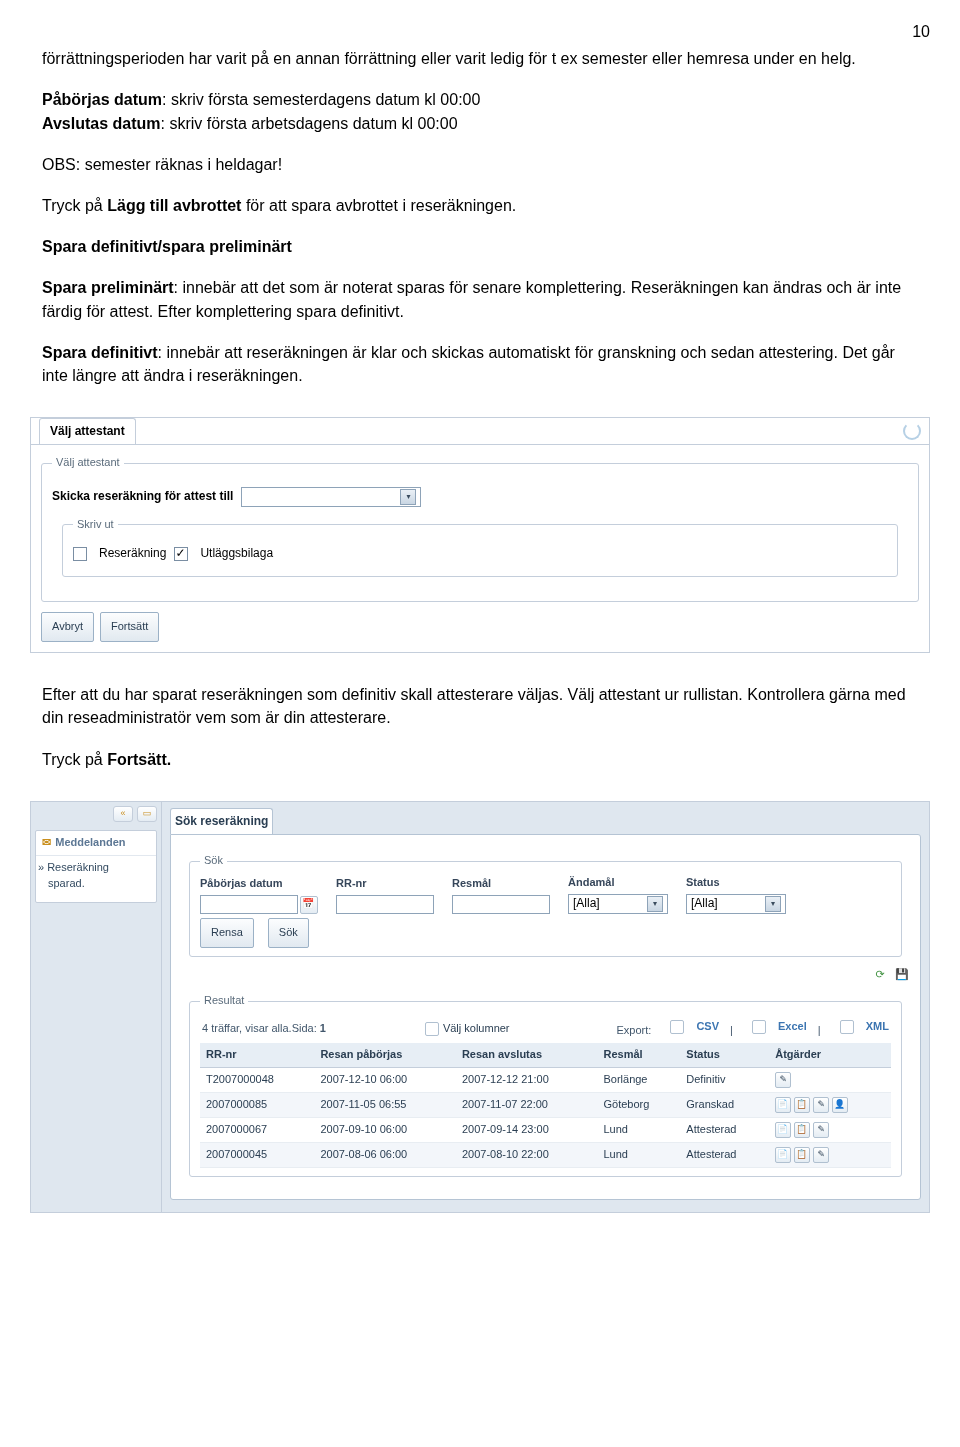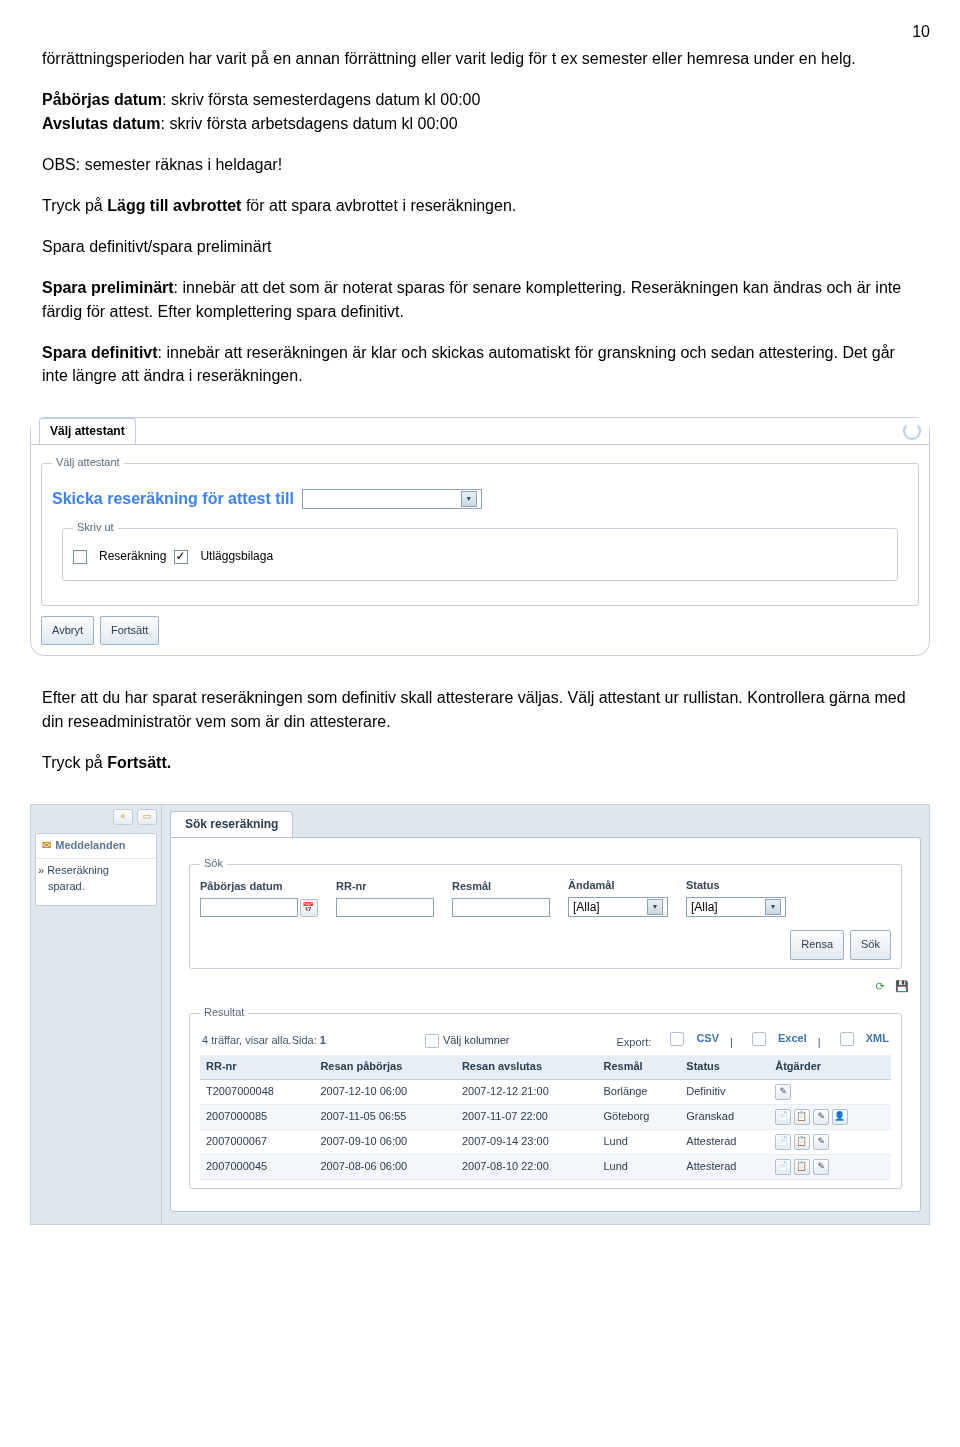--- a/index.html
+++ b/index.html
@@ -1,47 +1,47 @@
 <!DOCTYPE html>
 <html><head>
 <meta charset="utf-8">
 <style>
   body{margin:0;font-family:Verdana,Arial,sans-serif;font-size:16px;line-height:1.45;color:#000;background:#fff}
   .page{width:900px;margin:0 auto;padding:20px 30px 40px}
   .pagenum{text-align:right;font-size:16px;margin-bottom:4px}
   .para{margin:0 12px 18px}
-  .bold{font-weight:normal}
+  .bold{font-weight:bold}
   .bold-inline{font-weight:bold}
-  .panel{border:1px solid #c4cedb;border-radius:14px;background:#fff;margin:30px 0;padding:0}
+  .panel{border:1px solid #c4cedb;border-radius:0;background:#fff;margin:30px 0;padding:0}
   .tab{display:inline-block;background:#fff;border:1px solid #c4cedb;border-bottom:none;border-radius:3px 3px 0 0;padding:4px 10px;font-size:12px;font-weight:bold;margin-left:8px;margin-top:-1px;position:relative;top:1px}
   .tab-row{border-bottom:1px solid #c4cedb;background:#fff;display:flex;align-items:flex-start;justify-content:space-between}
   .spinner{width:14px;height:14px;border:2px solid #b6d0e5;border-top-color:#fff;border-radius:50%;margin:4px 8px}
   .fieldset{border:1px solid #c4cedb;border-radius:3px;margin:10px;padding:10px 10px 14px}
   .fs-sm{padding:6px 10px 8px}
   .legend{font-size:11px;color:#5a6b7b;padding:0 4px}
   .row{display:flex;align-items:center;gap:8px;margin:6px 0;font-size:12px}
-  .label{font-size:16px;font-weight:bold;color:#3b82f6}
+  .label{font-size:12px;font-weight:bold;color:#000000}
   .select{display:inline-flex;align-items:center;justify-content:space-between;border:1px solid #8ea3b8;background:#fff;font-size:12px;height:18px;width:170px;padding:0 4px}
   .select .arrow{width:14px;height:14px;background:linear-gradient(#eaf0f6,#c9d6e3);border:1px solid #8ea3b8;display:flex;align-items:center;justify-content:center;font-size:8px;color:#3a4c5e}
   .checkbox{width:12px;height:12px;border:1px solid #7a8ea3;background:#fff;display:inline-block;position:relative;vertical-align:middle;margin-right:4px}
   .checkbox.checked::after{content:"✓";position:absolute;left:0;top:-3px;font-size:12px;color:#000}
   .btn{display:inline-block;border:1px solid #9bb1c6;background:linear-gradient(#fcfdfe,#e1e9f0);font-size:11px;padding:6px 10px;border-radius:2px;color:#2a3e52;cursor:default}
   .btns{display:flex;gap:6px;margin:8px 10px 10px}
 
   .app{display:flex;border:1px solid #c4cedb;margin-top:30px;background:#dfe7ef}
   .sidebar{width:130px;background:#dfe7ef;border-right:1px solid #c4cedb;font-size:11px}
   .sb-icons{display:flex;justify-content:flex-end;gap:4px;padding:4px}
   .sb-chip{width:18px;height:14px;background:linear-gradient(#fff,#e4ecf3);border:1px solid #c4cedb;border-radius:3px;display:flex;align-items:center;justify-content:center;font-size:9px;color:#c98f1e}
   .sb-box{border:1px solid #c4cedb;background:#fff;margin:4px;border-radius:2px}
   .sb-title{display:flex;align-items:center;gap:4px;padding:4px 6px;border-bottom:1px solid #e2e8ef;font-weight:bold;color:#5c7794}
   .sb-body{padding:4px 2px 10px;font-size:11px;color:#2a3e52}
   .sb-body .cur{color:#334a60}
   .sb-body .mark{color:#334a60}
   .main{flex:1;background:#dfe7ef;padding:6px 8px 12px}
-  .main .mtab{display:inline-block;background:#fff;border:1px solid #b5c4d4;border-bottom:none;border-radius:3px 3px 0 0;padding:4px 14px;font-size:12px;font-weight:bold;color:#2a3e52}
+  .main .mtab{display:inline-block;background:#fff;border:1px solid #b5c4d4;border-bottom:none;border-radius:3px 3px 0 0;padding:4px 4px;font-size:12px;font-weight:bold;color:#2a3e52}
   .mpanel{border:1px solid #b5c4d4;background:#fff;border-radius:0 3px 3px 3px;padding:8px 8px 12px}
   .table{width:100%;border-collapse:collapse;font-size:11px}
   .table th,.table td{padding:4px 6px;text-align:left;border-bottom:1px solid #e8edf2;color:#2a3e52}
   .table th{background:#e7eef5;font-weight:bold;border-bottom:1px solid #c4cedb}
   .table tr:nth-child(even) td{background:#f3f6fa}
   .results .top{display:flex;justify-content:space-between;align-items:center;font-size:11px;color:#41566b;margin:4px 2px}
   .export span{margin-left:8px}
   .export b{color:#3c75b1}
   .icons-cell{display:flex;gap:3px;align-items:center}
   .ic{width:14px;height:14px;border:1px solid #b0c0d0;border-radius:2px;background:linear-gradient(#fff,#e4ecf3);display:inline-flex;align-items:center;justify-content:center;font-size:9px}
@@ -158,21 +158,21 @@
                 </div>
               </div>
             <div class="col">
                 <span class="h">Status</span>
                 <div class="select" style="width:90px">
                   <span>[Alla]</span>
                   <span class="arrow">▾</span>
                 </div>
               </div>
           </div>
-          <div style="display:flex;justify-content:flex-end;gap:6px;margin-top:13px">
+          <div style="display:flex;gap:14px;margin-top:4px">
             <div class="btn">Rensa</div>
             <div class="btn">Sök</div>
           </div>
         </fieldset>
         <div class="right-tools">
           <span class="mini-ic refresh">⟳</span>
           <span class="mini-ic save-ic">💾</span>
         </div>
         <fieldset class="fieldset fs-sm">
           <legend class="legend">Resultat</legend>

